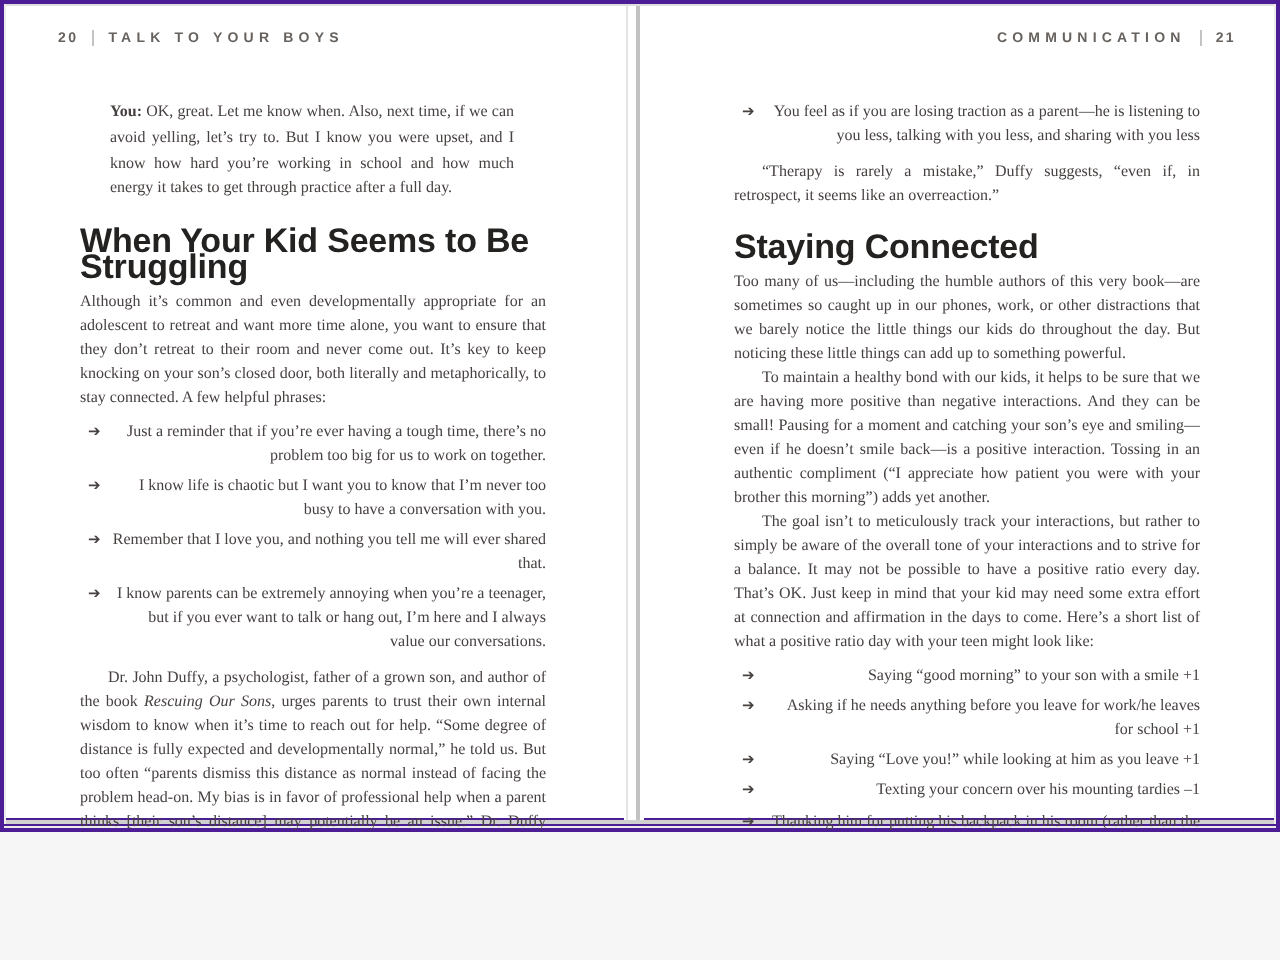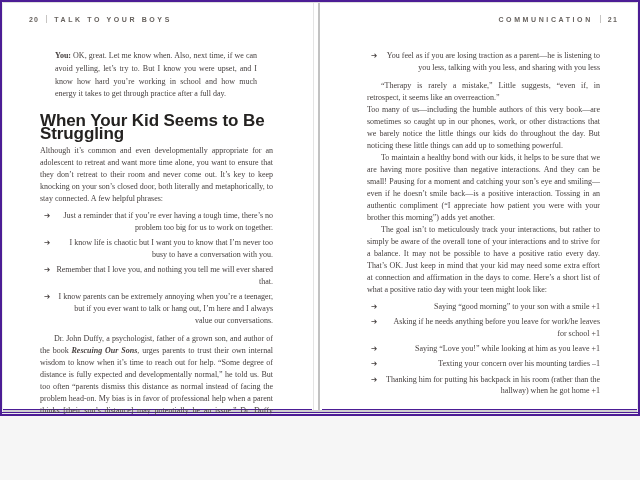--- a/index.html
+++ b/index.html
@@ -45,21 +45,21 @@
     font-family:"Liberation Sans",sans-serif;font-size:17px;font-weight:700;
     color:#242220;margin:13px 0 5px;letter-spacing:-0.1px;text-align:left;line-height:13px;
   }
   .blist{margin:5px 0 6px;padding-left:4px;}
   .bitem{display:flex;gap:5px;margin-bottom:3.5px;line-height:11.8px;}
   .arrow{
     flex:0 0 auto;font-family:"DejaVu Sans",sans-serif;font-size:7.5px;
     color:#474140;line-height:11.8px;
   }
   .btext{flex:1;text-align:right;}
-  em{font-style:italic;font-weight:bold;}
+  em{font-style:italic;}
 </style>
 </head>
 <body>
 
 <div class="spread">
   <div class="edge-top"></div>
   <div class="edge-bottom"></div>
   <div class="edge-bottom2"></div>
   <div class="edge-left"></div>
   <div class="edge-right"></div>
@@ -117,22 +117,23 @@
     </div>
 
     <div class="col col-right">
       <div class="blist" style="margin-top:3px">
         <div class="bitem">
           <span class="arrow">➔</span>
           <span class="btext">You feel as if you are losing traction as a parent—he is listening to you less, talking with you less, and sharing with you less</span>
         </div>
       </div>
 
-      <p class="indent">“Therapy is rarely a mistake,” Little suggests, “even if, in retrospect, it seems like an overreaction.”</p>
+      <p class="indent">“Therapy is rarely a mistake,” Duffy suggests, “even if, in retrospect, it seems like an overreaction.”</p>
 
+      <h2>Staying Connected</h2>
 
       <p>Too many of us—including the humble authors of this very book—are sometimes so caught up in our phones, work, or other distractions that we barely notice the little things our kids do throughout the day. But noticing these little things can add up to something powerful.</p>
       <p class="indent">To maintain a healthy bond with our kids, it helps to be sure that we are having more positive than negative interactions. And they can be small! Pausing for a moment and catching your son’s eye and smiling—even if he doesn’t smile back—is a positive interaction. Tossing in an authentic compliment (“I appreciate how patient you were with your brother this morning”) adds yet another.</p>
       <p class="indent">The goal isn’t to meticulously track your interactions, but rather to simply be aware of the overall tone of your interactions and to strive for a balance. It may not be possible to have a positive ratio every day. That’s OK. Just keep in mind that your kid may need some extra effort at connection and affirmation in the days to come. Here’s a short list of what a positive ratio day with your teen might look like:</p>
 
       <div class="blist">
         <div class="bitem">
           <span class="arrow">➔</span>
           <span class="btext">Saying “good morning” to your son with a smile +1</span>
         </div>

